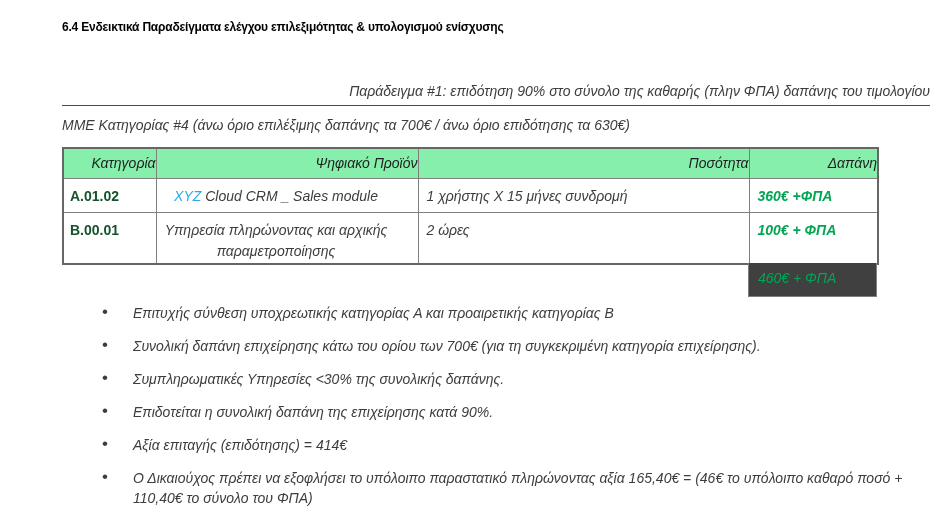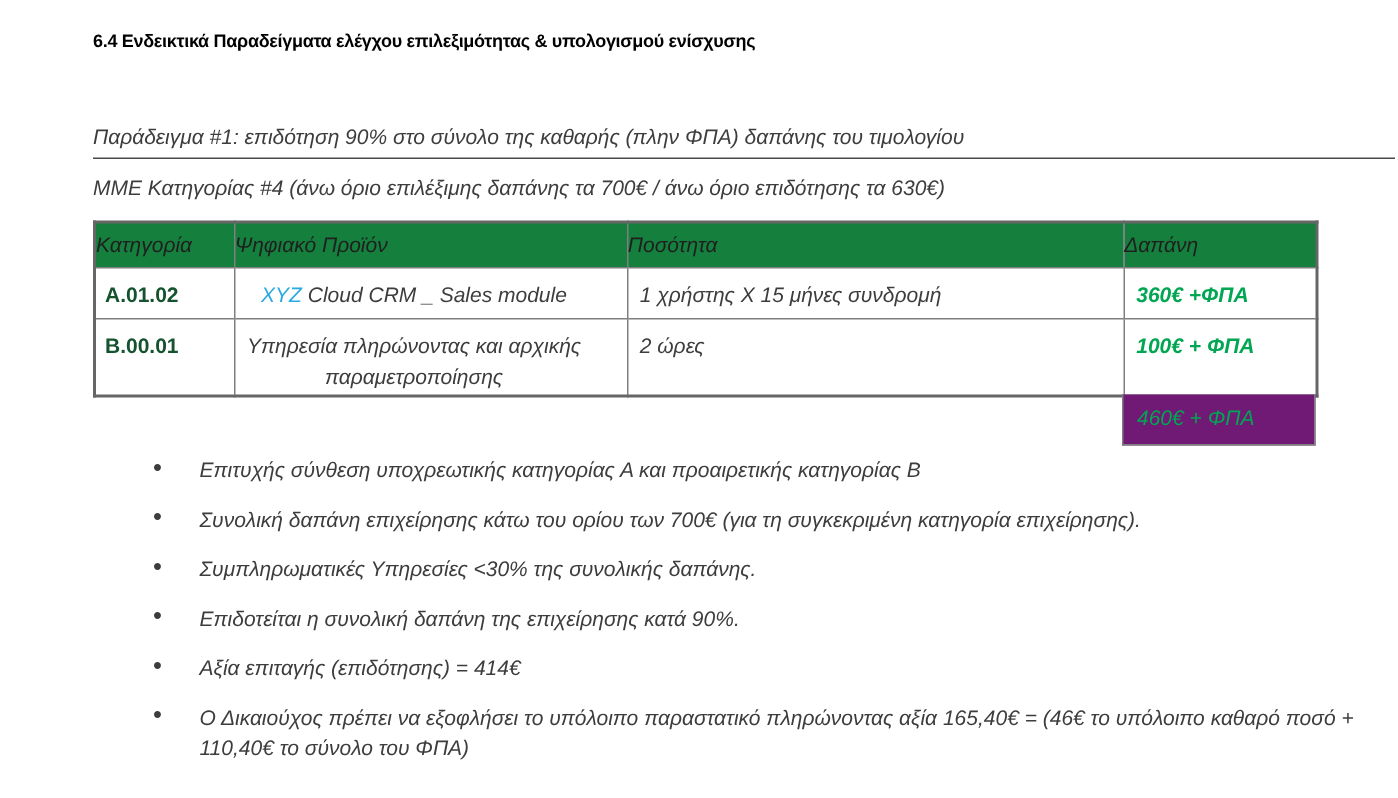--- a/index.html
+++ b/index.html
@@ -29,20 +29,21 @@
   .example-title {
     position: absolute;
     left: 62px;
     right: 2px;
     top: 83px;
     font-size: 14px;
     font-style: italic;
     color: #3d3d3d;
     padding-bottom: 6px;
     border-bottom: 1.5px solid #4a4a4a;
+    text-align: right;
   }
   .category-line {
     position: absolute;
     left: 62px;
     top: 117px;
     font-size: 14px;
     font-style: italic;
     color: #3d3d3d;
   }
   table.cost-table {
@@ -53,26 +54,26 @@
     table-layout: fixed;
     width: 815px;
     border: 2px solid #666666;
   }
   .cost-table col.c1 { width: 93px; }
   .cost-table col.c2 { width: 262px; }
   .cost-table col.c3 { width: 331px; }
   .cost-table col.c4 { width: 129px; }
   .cost-table th {
     border: 1px solid #7f7f7f;
-    background: #15803d;
+    background: #86efac;
     font-size: 14px;
     font-weight: normal;
     font-style: italic;
     color: #1f1f1f;
-    text-align: left;
+    text-align: right;
     vertical-align: middle;
     padding: 0;
   }
   .cost-table td {
     border: 1px solid #7f7f7f;
     font-size: 14px;
     font-style: italic;
     color: #3d3d3d;
     vertical-align: top;
     text-align: left;
@@ -97,21 +98,21 @@
   .total-cell {
     position: absolute;
     left: 748px;
     top: 263px;
     width: 129px;
     height: 34px;
     box-sizing: border-box;
     border-left: 1px solid #7f7f7f;
     border-right: 1px solid #7f7f7f;
     border-bottom: 1px solid #7f7f7f;
-    background: #701a75;
+    background: #404040;
     font-size: 14px;
     font-style: italic;
     color: #00a651;
     font-weight: 500;
     padding: 7px 0 0 9px;
   }
   ul.bullets {
     position: absolute;
     left: 100px;
     top: 303px;

